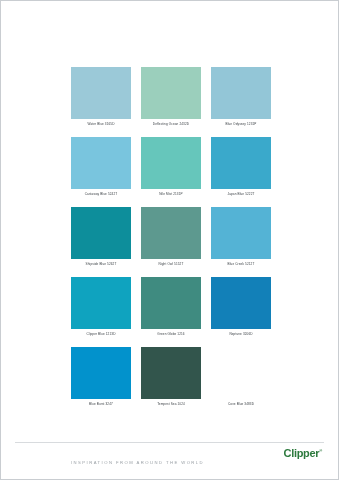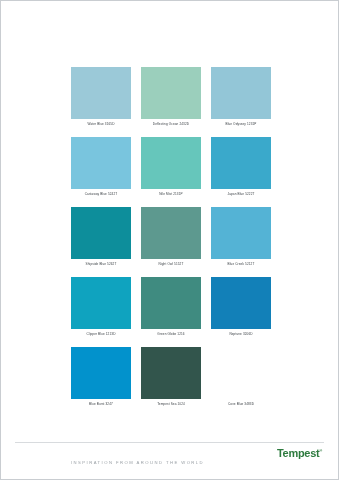--- a/index.html
+++ b/index.html
@@ -150,16 +150,16 @@
         <div class="swatch-chip"></div>
         <div class="swatch-label">Cove Blue 3483D</div>
       </div>
     </div>
 
   <div id="footer-rule"></div>
 
   <div id="tagline">INSPIRATION FROM AROUND THE WORLD</div>
 
   <div id="brand-logo">
-    <span>Tempest</span><span class="tm">®</span>
+    <span>Clipper</span><span class="tm">®</span>
   </div>
 
 </div>
 
 </body></html>

